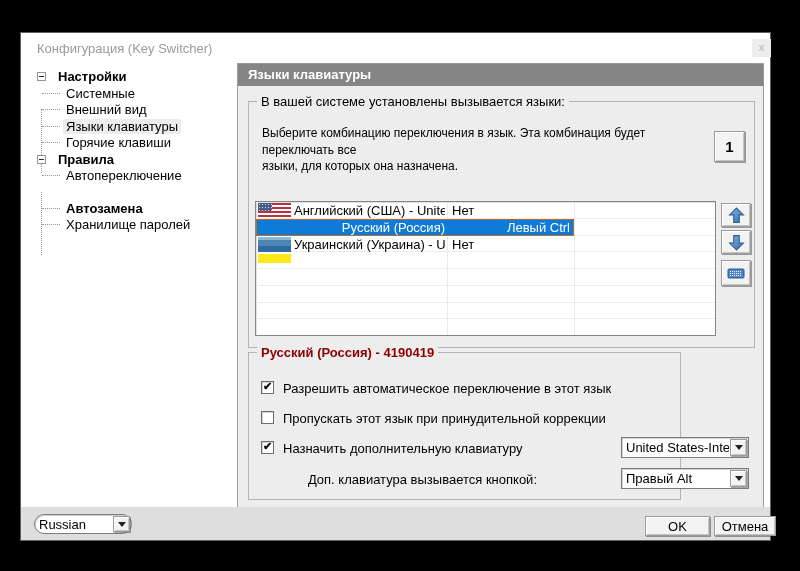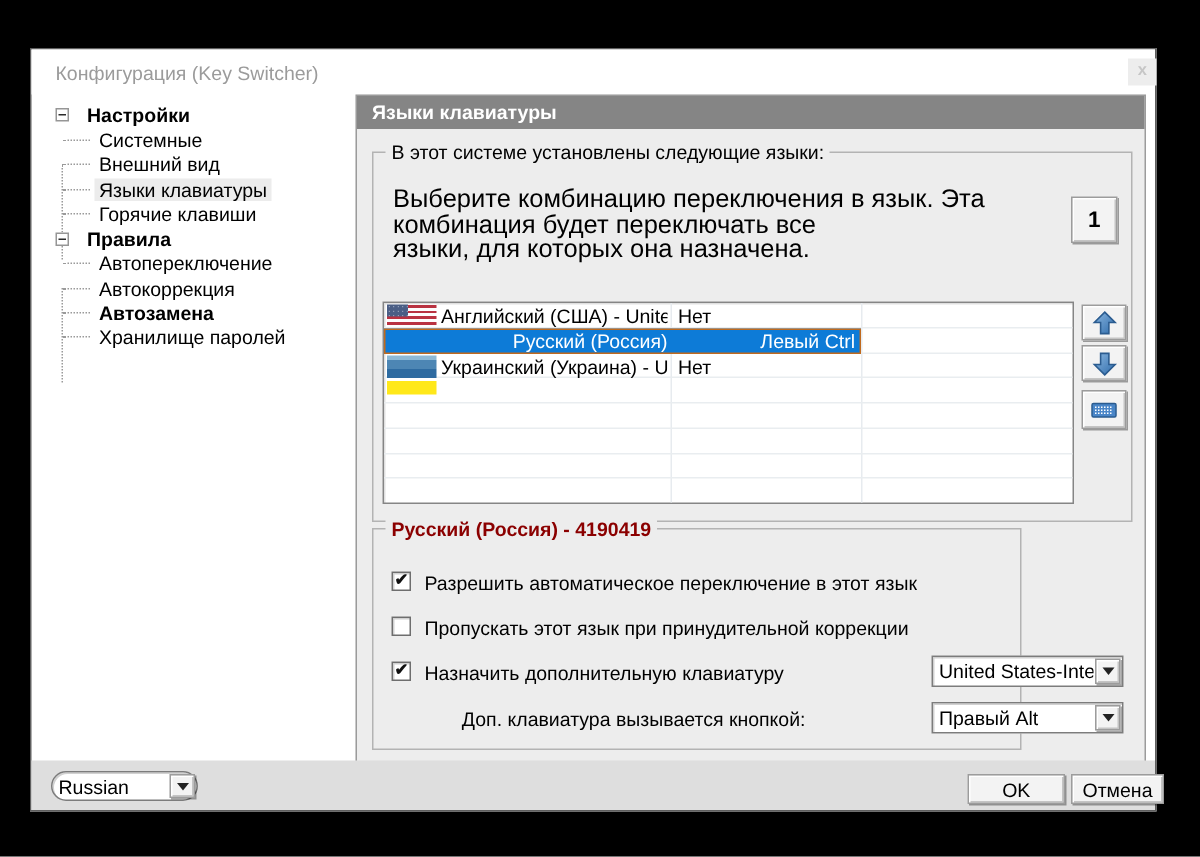--- a/index.html
+++ b/index.html
@@ -42,21 +42,21 @@
     position:absolute;left:0;top:0;width:100%;height:22px;background:var(--header-gray,#858585);
     color:#fff;font-weight:bold;font-size:13px;line-height:22px;padding-left:10px;box-sizing:border-box;
   }
   .groupbox{
     position:absolute;border:1px solid #b3b3b3;box-sizing:border-box;
   }
   .groupbox-title{
     position:absolute;top:-8px;left:8px;background:#ededed;padding:0 4px;font-size:13px;white-space:nowrap;
   }
   .groupbox-title.red{color:var(--group-title-red,#8b0000);font-weight:bold;}
-  .desc{position:absolute;left:13px;top:23px;width:440px;line-height:16.5px;font-size:17px;}
+  .desc{position:absolute;left:13px;top:23px;width:440px;line-height:16.5px;font-size:12px;}
   
   .btn3d{
     background:#f3f3f3;border:1px solid #9c9c9c;box-sizing:border-box;
     box-shadow:inset 1px 1px 0 #ffffff, inset -1px -1px 0 #c4c4c4, 1px 1px 0 rgba(0,0,0,.35);
     display:flex;align-items:center;justify-content:center;cursor:default;
   }
   .order-btn{position:absolute;left:465px;top:29px;width:31px;height:31px;font-weight:bold;font-size:15px;}
   
   .lang-list{
     position:absolute;left:6px;top:99px;width:461px;height:135px;background:#fff;
@@ -148,39 +148,35 @@
     <div class="tree-item group" style="top:89px;">
       <span class="expander">
           <span class="minus"></span>
         </span>
       <span class="tree-label">Правила</span>
     </div>
     <div class="tree-item child" style="top:105px;">
       <span class="stub"></span>
       <span class="tree-label">Автопереключение</span>
     </div>
-    <div class="tree-item child" style="top:122px;">
-      <span class="stub"></span>
-      <span class="tree-label">Автокоррекция</span>
-    </div>
     <div class="tree-item child" style="top:138px;font-weight:bold;">
       <span class="stub"></span>
       <span class="tree-label">Автозамена</span>
     </div>
     <div class="tree-item child" style="top:154px;">
       <span class="stub"></span>
       <span class="tree-label">Хранилище паролей</span>
     </div>
   </div>
 
   <div class="panel">
     <div class="panel-header">Языки клавиатуры</div>
 
     <div class="groupbox" style="left:10px;top:37px;width:507px;height:247px;">
-      <div class="groupbox-title">В этот системе установлены следующие языки:</div>
+      <div class="groupbox-title">В вашей системе установлены вызывается языки:</div>
       <div class="desc">
         <div>Выберите комбинацию переключения в язык. Эта комбинация будет переключать все</div>
         <div>языки, для которых она назначена.</div>
       </div>
       <div class="btn3d order-btn">1</div>
 
       <div class="lang-list">
         <div class="col-div" style="left:191px;"></div>
         <div class="col-div" style="left:318px;"></div>
 

